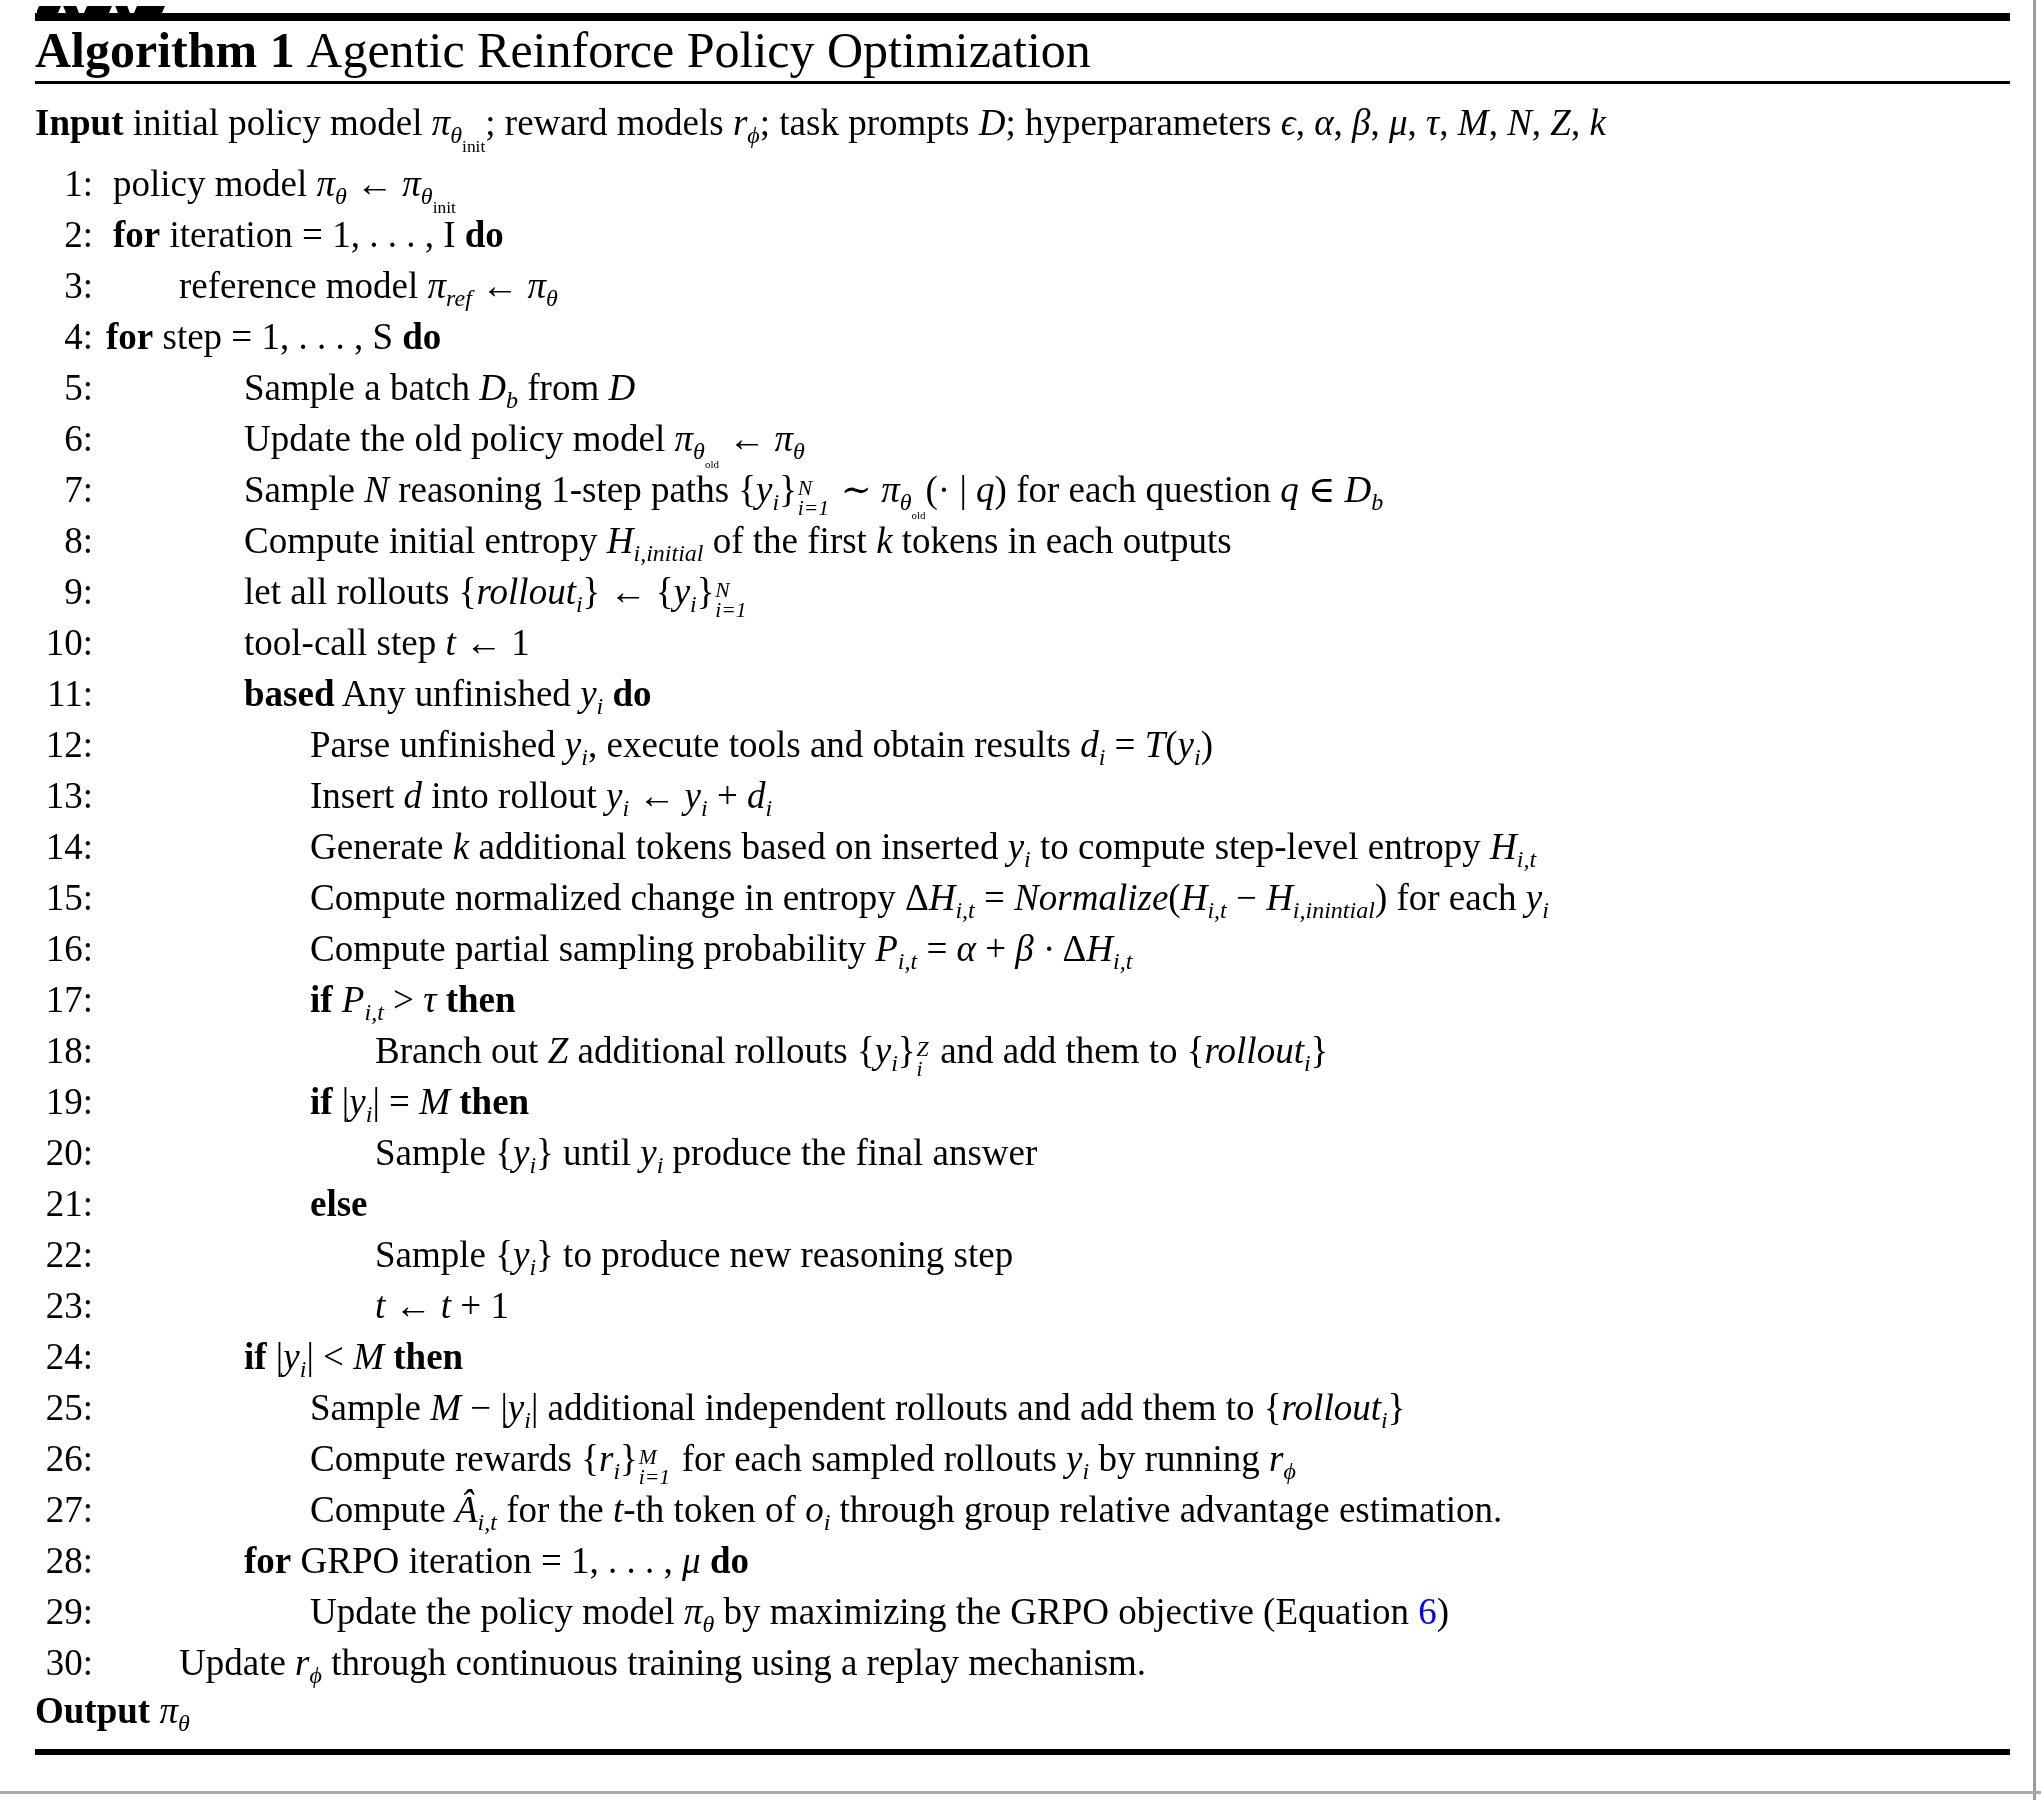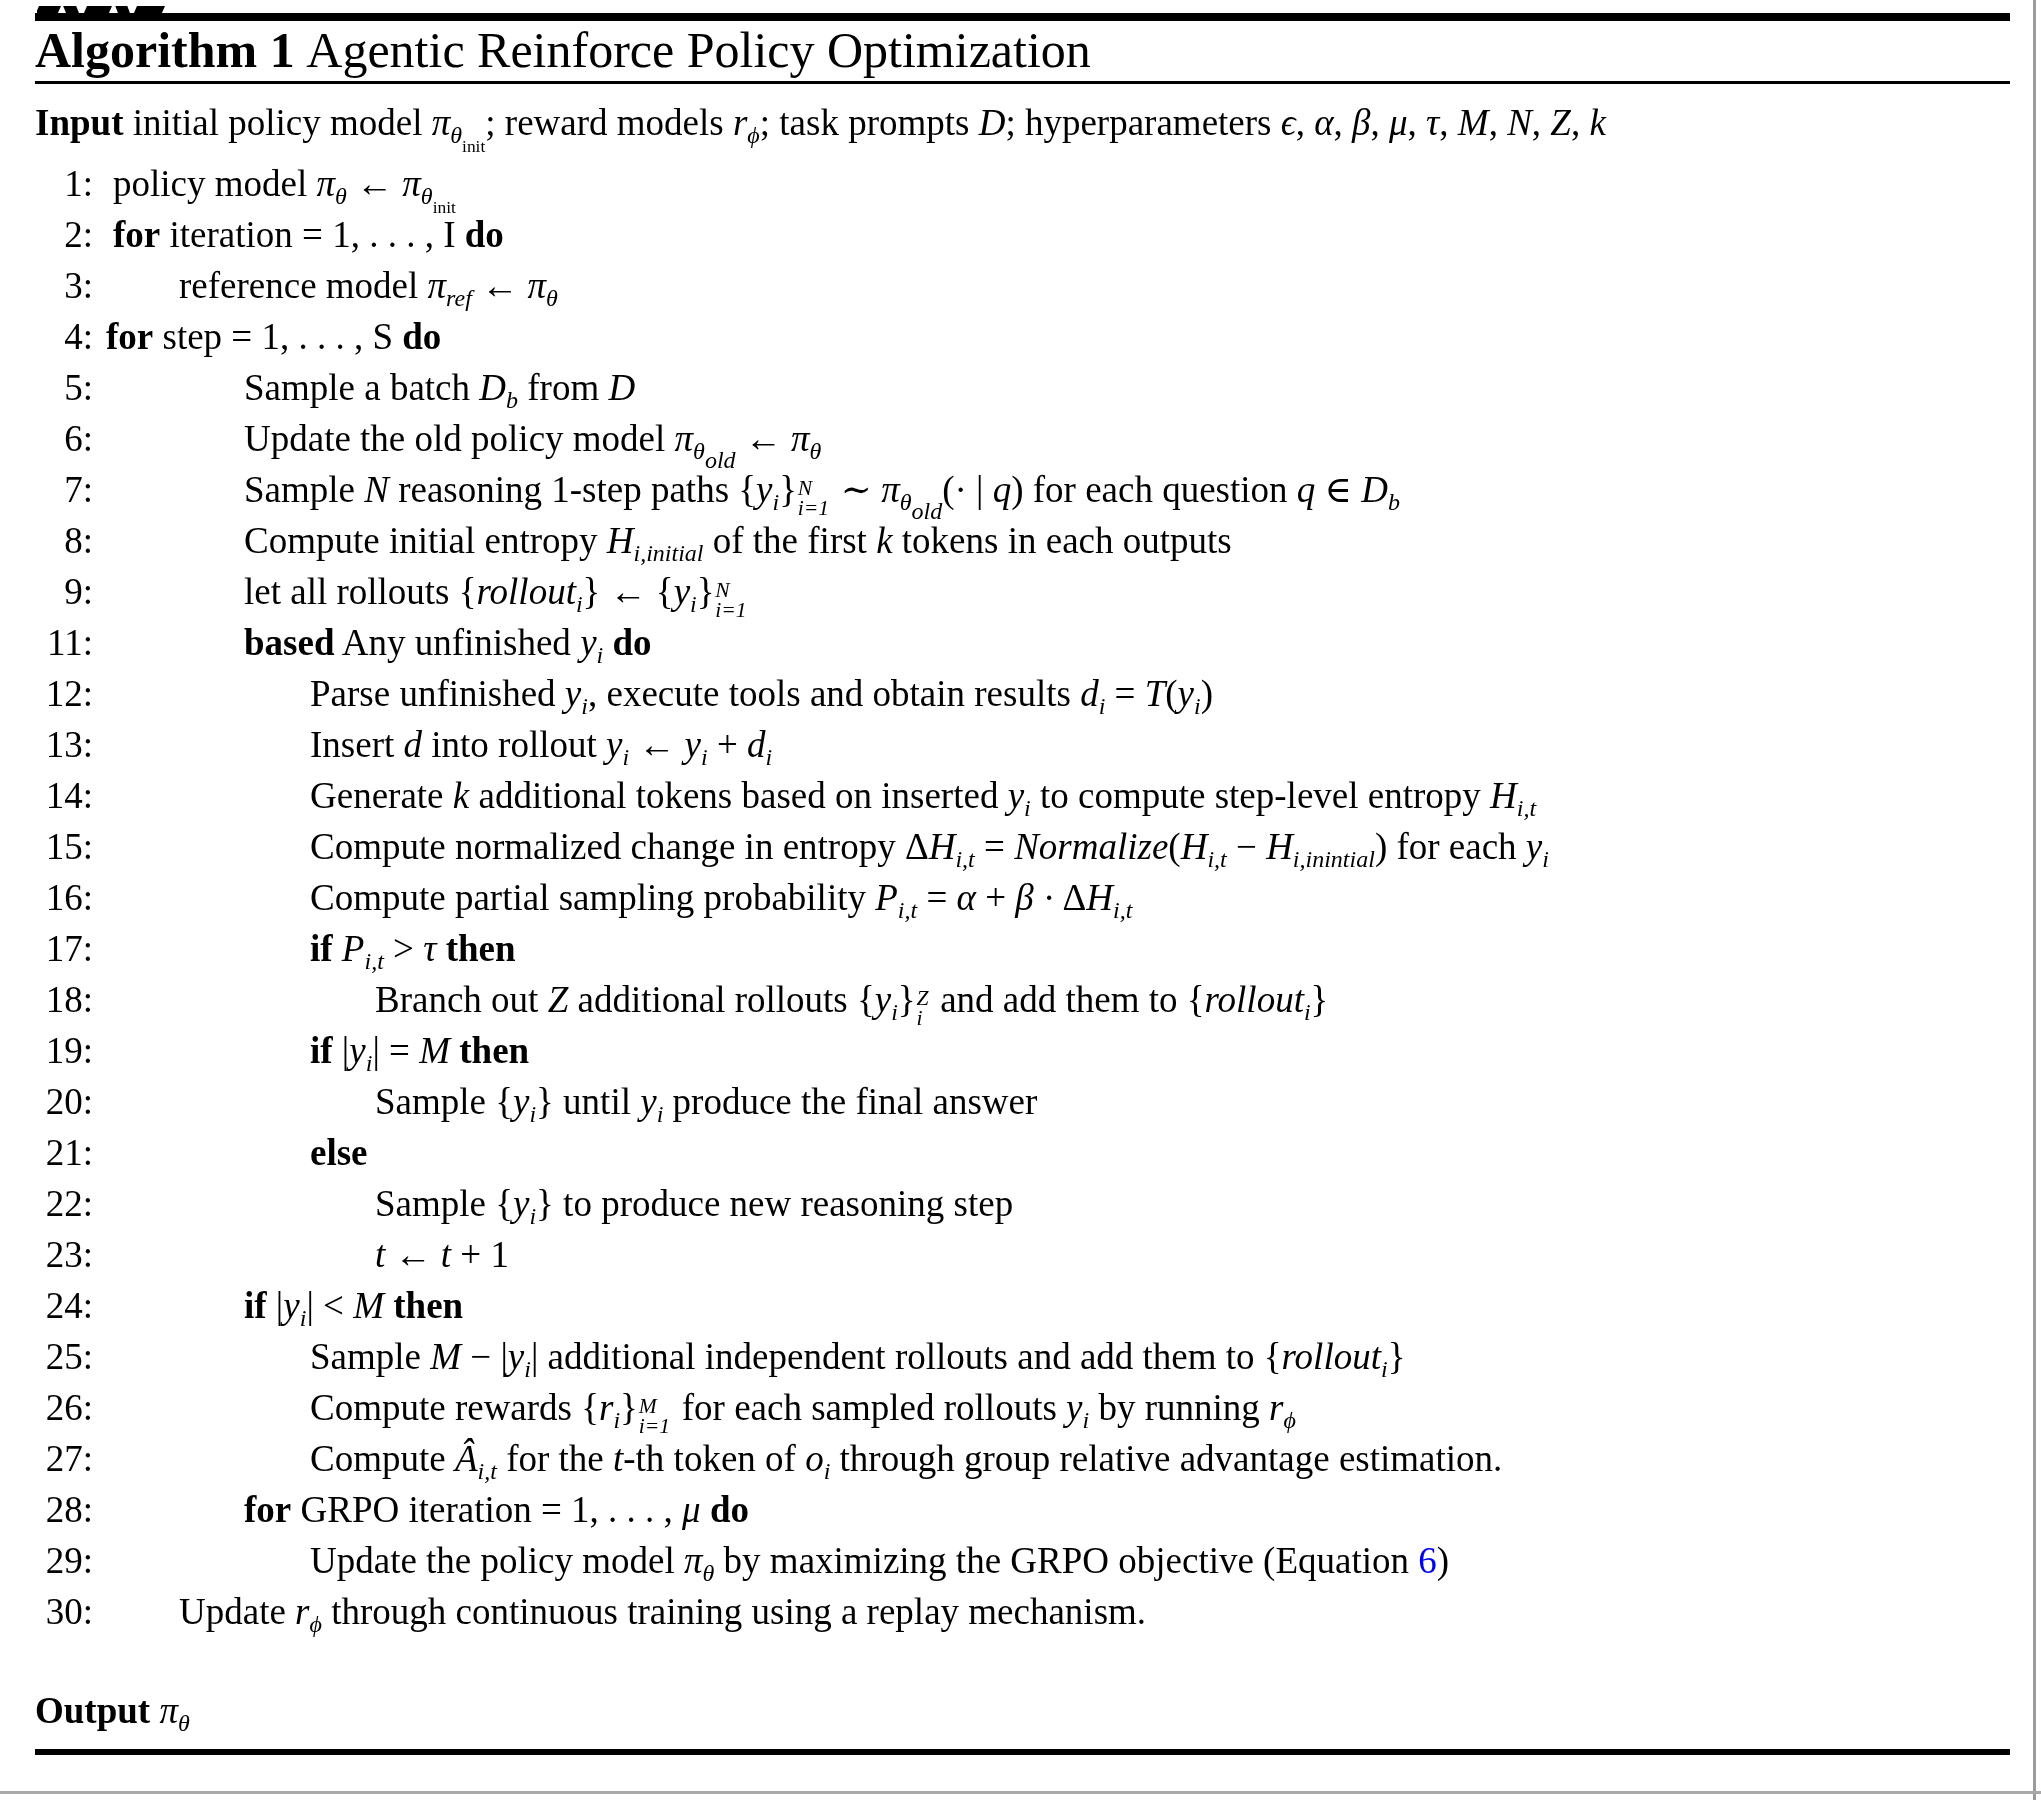--- a/index.html
+++ b/index.html
@@ -32,21 +32,21 @@
   .line{position:relative;height:51px;}
   .num{position:absolute;left:0;top:0;width:93px;text-align:right;font-size:37px;line-height:51px;}
   .content{display:block;font-size:37px;line-height:51px;white-space:nowrap;}
 
   .p-r{font-style:normal;}
   .p-b{font-weight:bold;}
   .p-i{font-style:italic;}
   .p-cal{font-style:italic;font-weight:500;}
   .p-blue{color:#0000ee;}
   .p-sub{font-style:italic;font-size:24px;vertical-align:-7.5px;}
-  .p-ss{font-style:italic;font-size:24px;vertical-align:-16.6px;}
+  .p-ss{font-size:11px;vertical-align:-16.6px;}
   .p-ssr{font-size:17.4px;vertical-align:-16.6px;}
   .supsub{display:inline-block;vertical-align:-12.5px;font-size:21.6px;line-height:20px;font-style:italic;margin-left:0.8px;margin-right:2.5px;}
   .supsub .stk{display:block;}
 </style>
 </head>
 <body>
 
 <div class="page">
 
   <div class="artifact">
@@ -98,20 +98,24 @@
       </div>
       <div class="line">
         <span class="num">8:</span>
         <span class="content" style="margin-left: 244px;"><span class="p-r">Compute initial entropy </span><span class="p-i">H</span><span class="p-sub">i,initial</span><span class="p-r"> of the first </span><span class="p-i">k</span><span class="p-r"> tokens in each outputs</span></span>
       </div>
       <div class="line">
         <span class="num">9:</span>
         <span class="content" style="margin-left: 244px;"><span class="p-r">let all rollouts {</span><span class="p-i">rollout</span><span class="p-sub">i</span><span class="p-r">} ← {</span><span class="p-i">y</span><span class="p-sub">i</span><span class="p-r">}</span><span class="supsub"><span class="stk">N</span><span class="stk">i=1</span></span></span>
       </div>
       <div class="line">
+        <span class="num">10:</span>
+        <span class="content" style="margin-left: 244px;"><span class="p-r">tool-call step </span><span class="p-i">t</span><span class="p-r"> ← 1</span></span>
+      </div>
+      <div class="line">
         <span class="num">11:</span>
         <span class="content" style="margin-left: 244px;"><span class="p-b">based</span><span class="p-r"> Any unfinished </span><span class="p-i">y</span><span class="p-sub">i</span><span class="p-r"> </span><span class="p-b">do</span></span>
       </div>
       <div class="line">
         <span class="num">12:</span>
         <span class="content" style="margin-left: 310px;"><span class="p-r">Parse unfinished </span><span class="p-i">y</span><span class="p-sub">i</span><span class="p-r">, execute tools and obtain results </span><span class="p-i">d</span><span class="p-sub">i</span><span class="p-r"> = </span><span class="p-i">T</span><span class="p-r">(</span><span class="p-i">y</span><span class="p-sub">i</span><span class="p-r">)</span></span>
       </div>
       <div class="line">
         <span class="num">13:</span>
         <span class="content" style="margin-left: 310px;"><span class="p-r">Insert </span><span class="p-i">d</span><span class="p-r"> into rollout </span><span class="p-i">y</span><span class="p-sub">i</span><span class="p-r"> ← </span><span class="p-i">y</span><span class="p-sub">i</span><span class="p-r"> + </span><span class="p-i">d</span><span class="p-sub">i</span></span>

